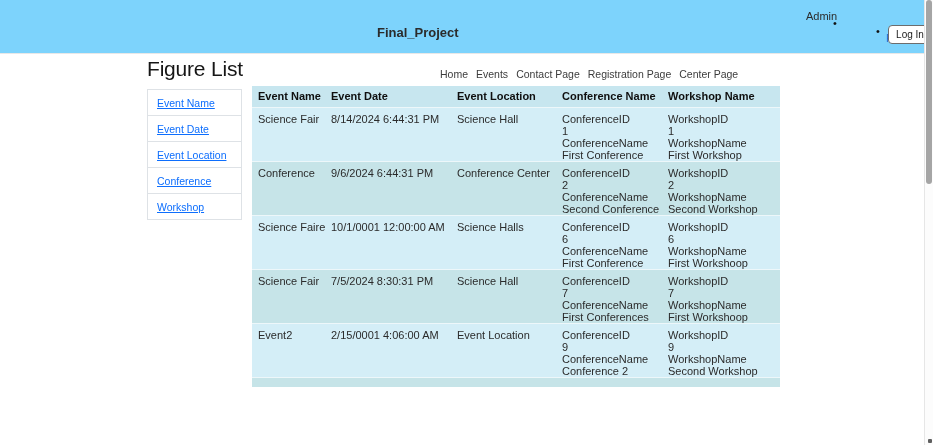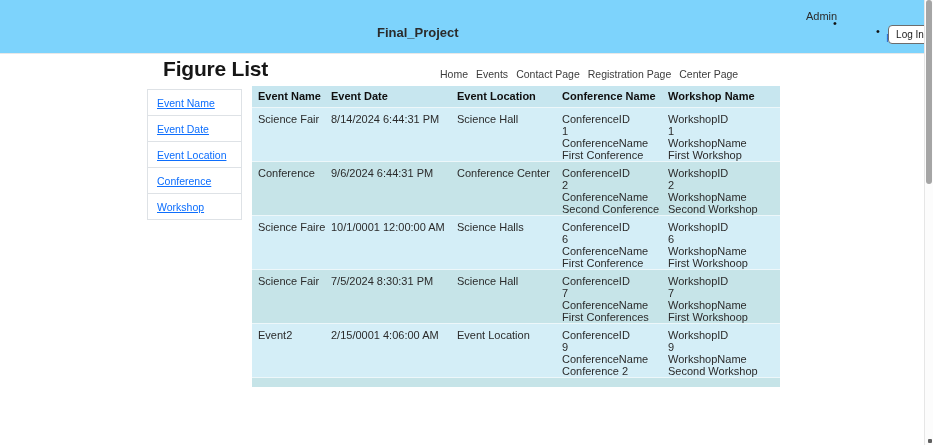--- a/index.html
+++ b/index.html
@@ -37,21 +37,21 @@
   .login-btn {
     position:absolute; left:888px; top:25px; width:44px; height:19px;
     background:#fff; border:1px solid #6d6d6d; border-radius:4px;
     font-family:"Liberation Sans",sans-serif; font-size:10px; color:#1a1a1a;
     display:flex; align-items:center; justify-content:center; cursor:pointer;
   }
 
   
   .page-title {
     position:absolute; left:147px; top:57px;
-    font-size:21px; font-weight:700; color:#161616; letter-spacing:-0.2px;margin-left:16px;
+    font-size:21px; font-weight:400; color:#161616; letter-spacing:-0.2px;
   }
   .figure-list { position:absolute; left:147px; top:89px; width:95px; }
   .figure-list .item {
     height:27px; background:#fff; border:1px solid #dee2e6;
     margin-top:-1px; display:flex; align-items:center; padding-left:9px;
   }
   .figure-list .item:first-child { margin-top:0; }
   .figure-list a { font-size:10.5px; color:var(--link-blue,#0d6efd); text-decoration:underline; }
 
   

